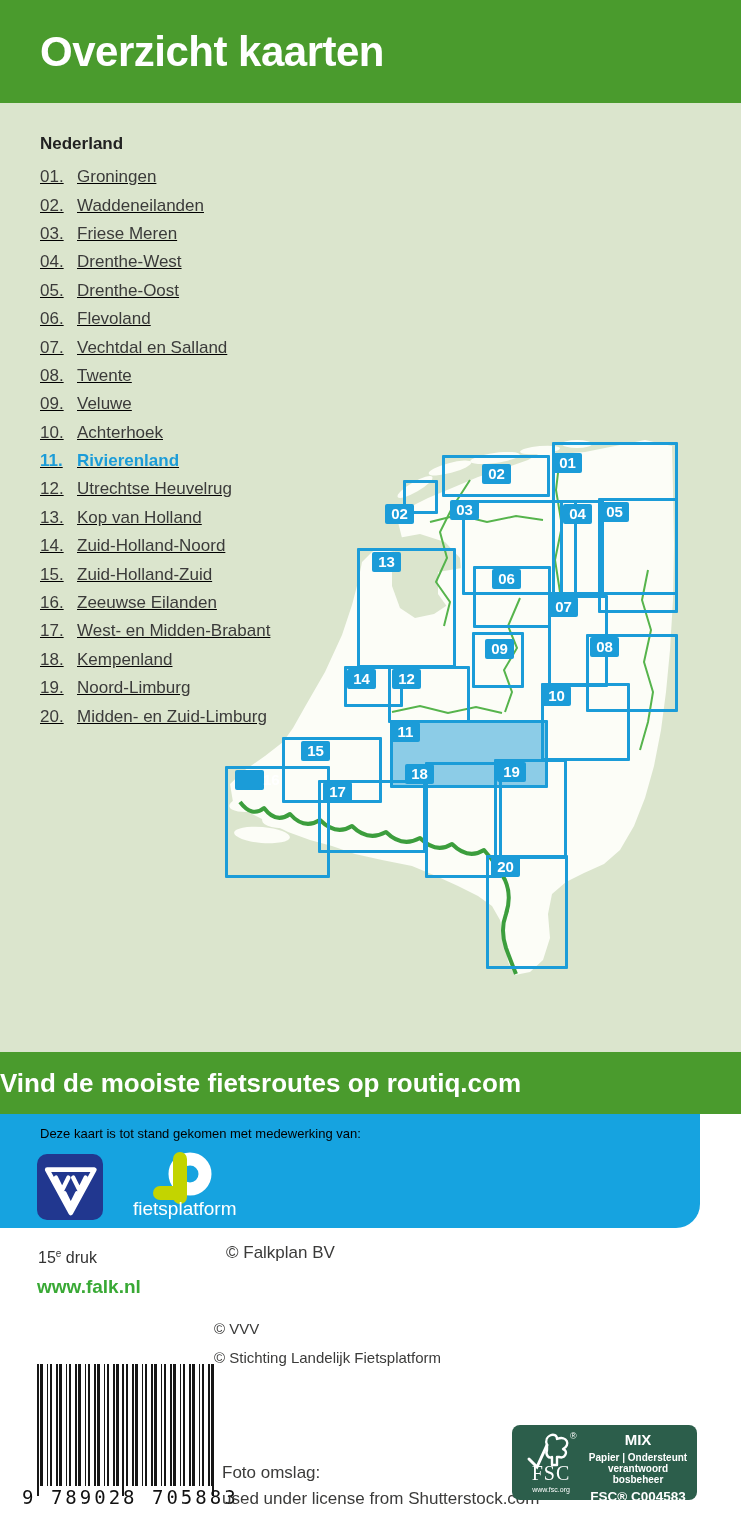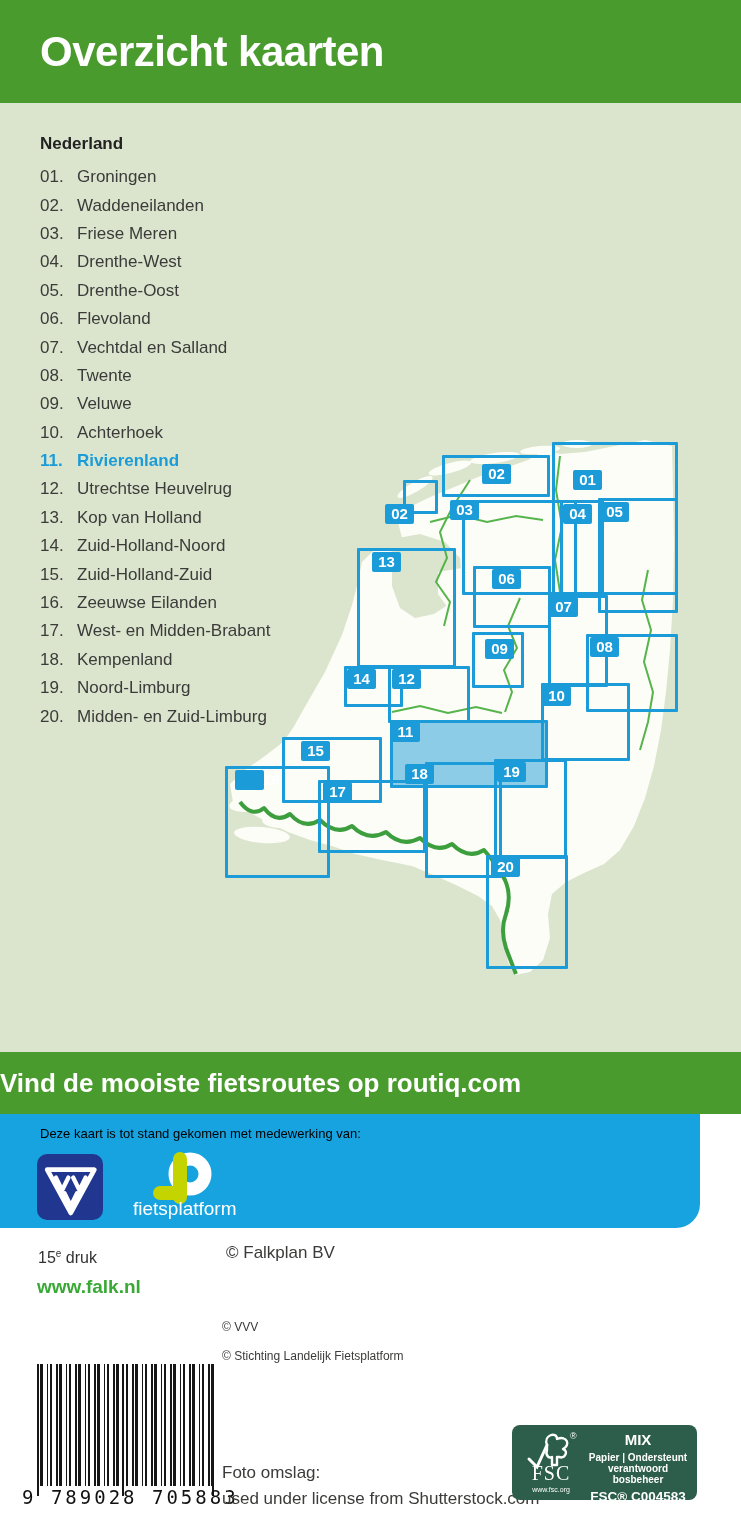--- a/index.html
+++ b/index.html
@@ -14,21 +14,21 @@
     position:absolute; left:0; top:0; width:741px; height:103px;
     background:#4a9b2d; display:flex; align-items:center;
   }
   .header h1{
     color:#fff; font-size:42px; font-weight:bold; letter-spacing:-0.5px;
     padding-left:40px;
   }
   
   .map-list{ position:absolute; left:40px; top:134px; width:330px; }
   .list-heading{ font-size:17px; font-weight:bold; color:#222; margin-bottom:9px; }
-  .map-list ol{ list-style:none; }
+  .map-list ol{ list-style:none;text-decoration:underline; }
   .map-list li{
     display:flex; font-size:17px; color:#3b3b3a; height:28.4px; align-items:center;
   }
   .map-list li .num{ width:37px; flex:0 0 37px; }
   .map-list li.current{ color:#1b9cd8; font-weight:bold; }
   
   .map-area{ position:absolute; left:0; top:430px; width:741px; height:622px; }
   .map-base{ position:absolute; left:0; top:0; }
   .map-rect{
     position:absolute; border:3px solid #1b9cd8; border-radius:1px;
@@ -57,21 +57,21 @@
   }
   .vvv-logo{ position:absolute; left:37px; top:40px; width:66px; height:66px;
     background:#21378f; border-radius:10px; }
   .fp-logo{ position:absolute; left:150px; top:34px; width:120px; height:76px; }
   .fp-word{ position:absolute; left:133px; bottom:8px; color:#fff; font-size:19px; }
   
   .edition{ position:absolute; left:38px; top:1248px; font-size:16px; color:#333; }
   .edition sup{ font-size:10px; }
   .falk-site{ position:absolute; left:37px; top:1276px; font-size:19px; font-weight:bold; color:#39a935; }
   .copyright-top{ position:absolute; left:226px; top:1243px; font-size:17px; color:#3b3b3a; }
-  .copyright-list{ position:absolute; left:222px; top:1320px; font-size:12px; color:#3b3b3a; list-style:none; }
+  .copyright-list{ position:absolute; left:214px; top:1320px; font-size:15px; color:#3b3b3a; list-style:none; }
   .copyright-list li{ height:29px; }
   
   .barcode{ position:absolute; left:22px; top:1364px; width:200px; height:150px; background:#fff; }
   .barcode .bars{
     position:absolute; left:15px; top:0; width:177px; height:122px;
     background:repeating-linear-gradient(to right,
       #161616 0 2px, #fff 2px 3px, #161616 3px 6px, #fff 6px 10px,
       #161616 10px 11px, #fff 11px 13px, #161616 13px 15px, #fff 15px 19px);
   }
   .barcode .guard{ position:absolute; top:0; width:2px; height:132px; background:#161616; }
@@ -239,21 +239,21 @@
         <div class="map-rect" style="left: 388px; top: 236px; width: 82px; height: 57px;"></div>
         <div class="map-rect" style="left: 357px; top: 118px; width: 99px; height: 120px;"></div>
         <div class="map-rect" style="left: 344px; top: 236px; width: 59px; height: 41px;"></div>
         <div class="map-rect" style="left: 282px; top: 307px; width: 100px; height: 66px;"></div>
         <div class="map-rect" style="left: 225px; top: 336px; width: 105px; height: 112px;"></div>
         <div class="map-rect" style="left: 318px; top: 350px; width: 108px; height: 73px;"></div>
         <div class="map-rect highlighted" style="left: 390px; top: 290px; width: 158px; height: 68px;"></div>
         <div class="map-rect" style="left: 425px; top: 332px; width: 77px; height: 116px;"></div>
         <div class="map-rect" style="left: 494px; top: 329px; width: 73px; height: 100px;"></div>
         <div class="map-rect" style="left: 486px; top: 425px; width: 82px; height: 114px;"></div>
-        <div class="map-chip" style="left: 553px; top: 40px; margin-left: 20px;">01</div>
+        <div class="map-chip" style="left: 553px; top: 23px;">01</div>
         <div class="map-chip" style="left: 482px; top: 34px;">02</div>
         <div class="map-chip" style="left: 385px; top: 74px;">02</div>
         <div class="map-chip" style="left: 450px; top: 70px;">03</div>
         <div class="map-chip" style="left: 563px; top: 74px;">04</div>
         <div class="map-chip" style="left: 600px; top: 72px;">05</div>
         <div class="map-chip" style="left: 492px; top: 139px;">06</div>
         <div class="map-chip" style="left: 549px; top: 167px;">07</div>
         <div class="map-chip" style="left: 590px; top: 207px;">08</div>
         <div class="map-chip" style="left: 485px; top: 209px;">09</div>
         <div class="map-chip" style="left: 542px; top: 256px;">10</div>

